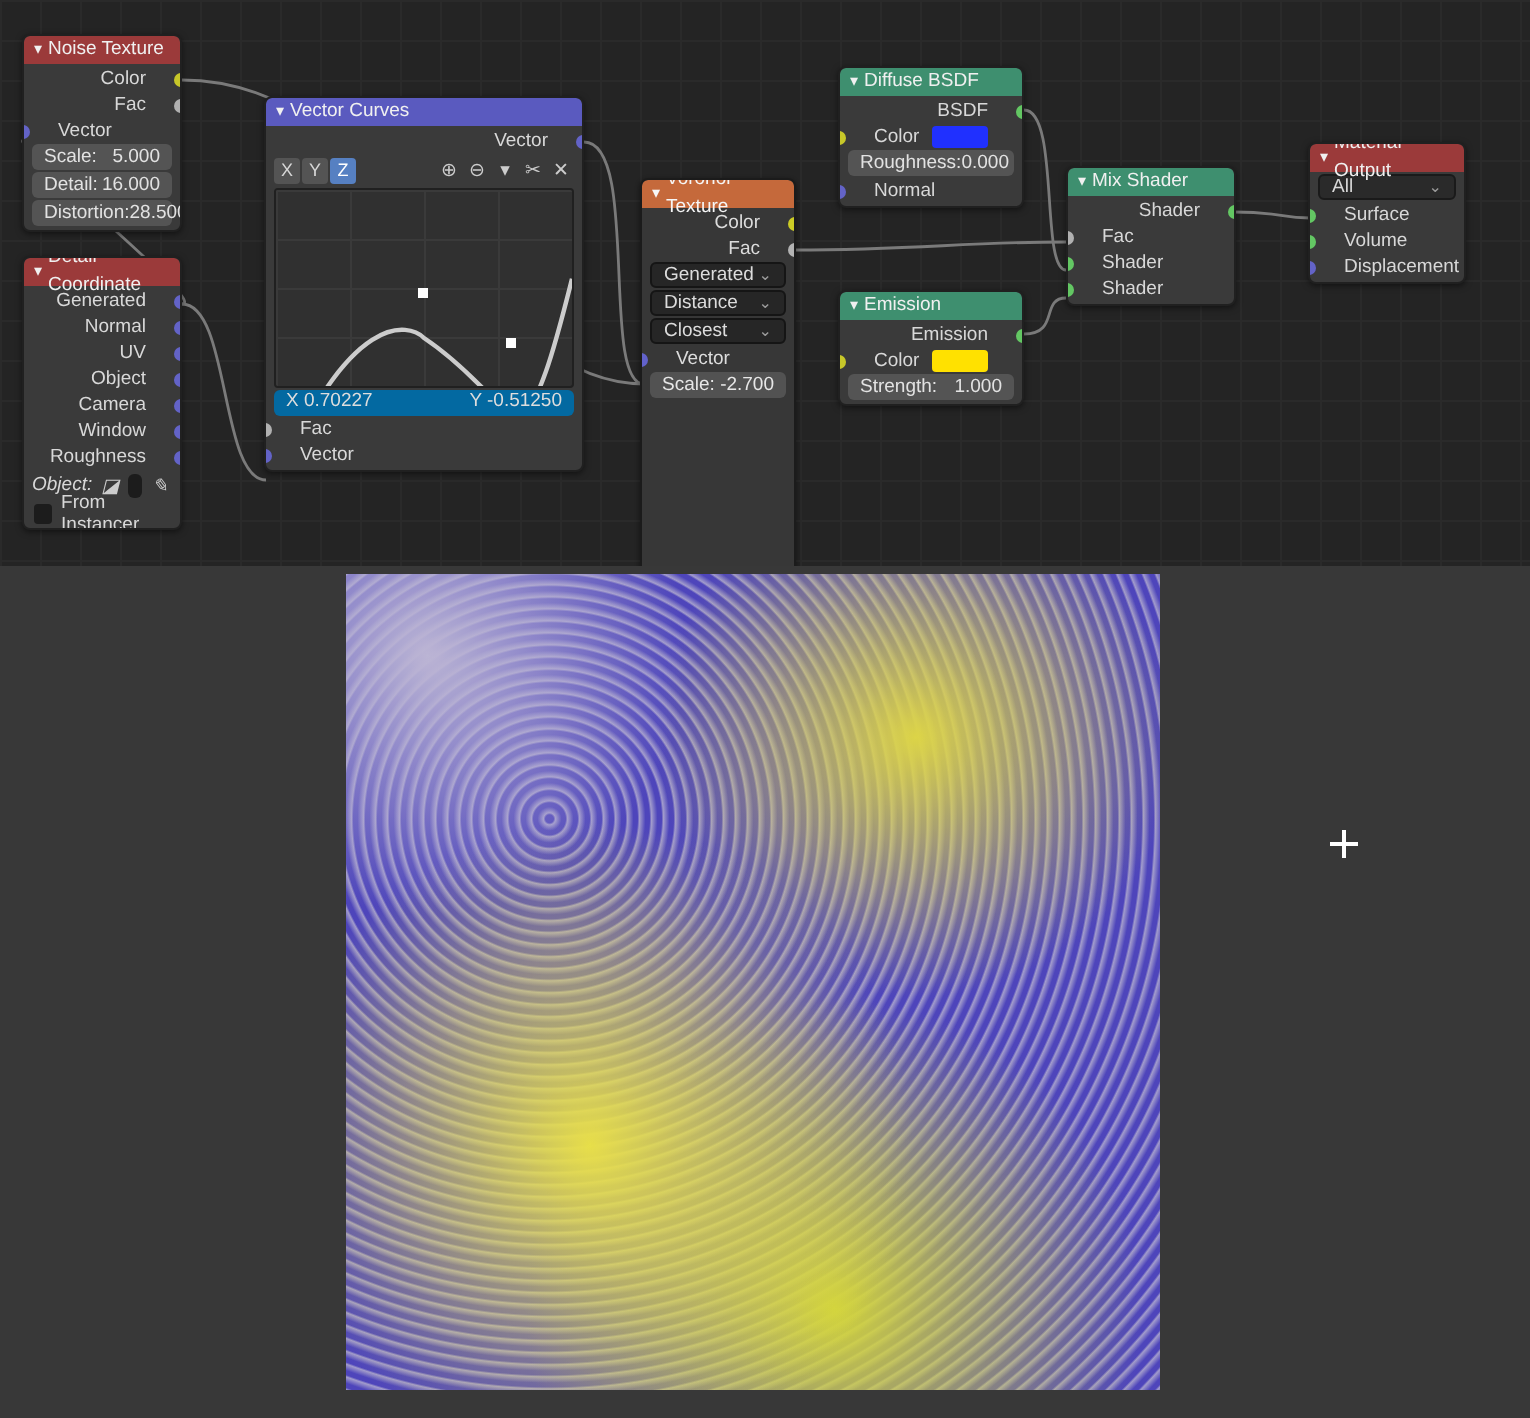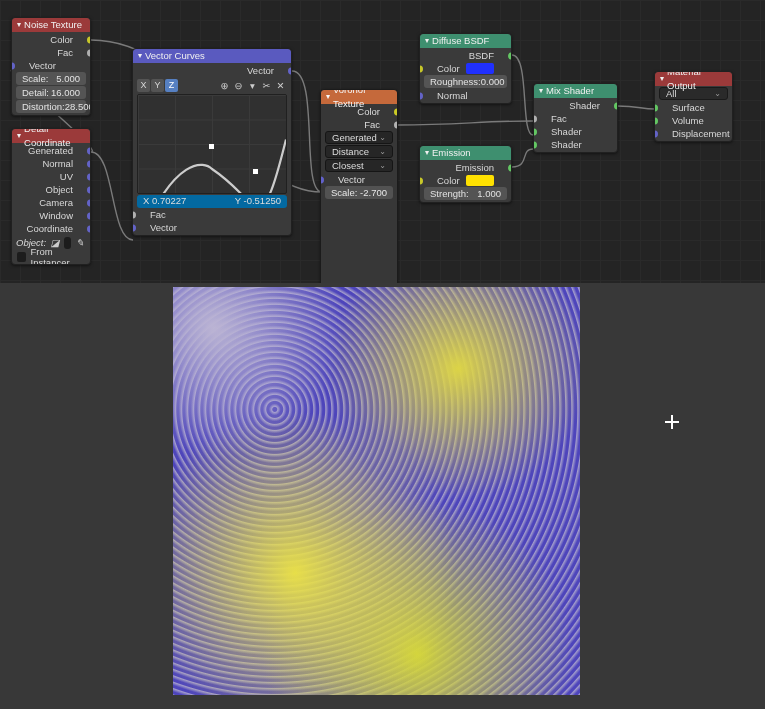--- a/index.html
+++ b/index.html
@@ -279,21 +279,21 @@
       </div>
     <div class="row jr">
         <span>Camera</span>
         <span class="sock r vec"></span>
       </div>
     <div class="row jr">
         <span>Window</span>
         <span class="sock r vec"></span>
       </div>
     <div class="row jr">
-        <span>Coordinate</span>
+        <span>Roughness</span>
         <span class="sock r vec"></span>
       </div>
     <div class="objpick">
       <span>Object:</span>
       <span class="ico">◪</span>
       <div class="empty"></div>
       <span class="ico">✎</span>
     </div>
     <div class="chkbox">
       <div class="box"></div>

